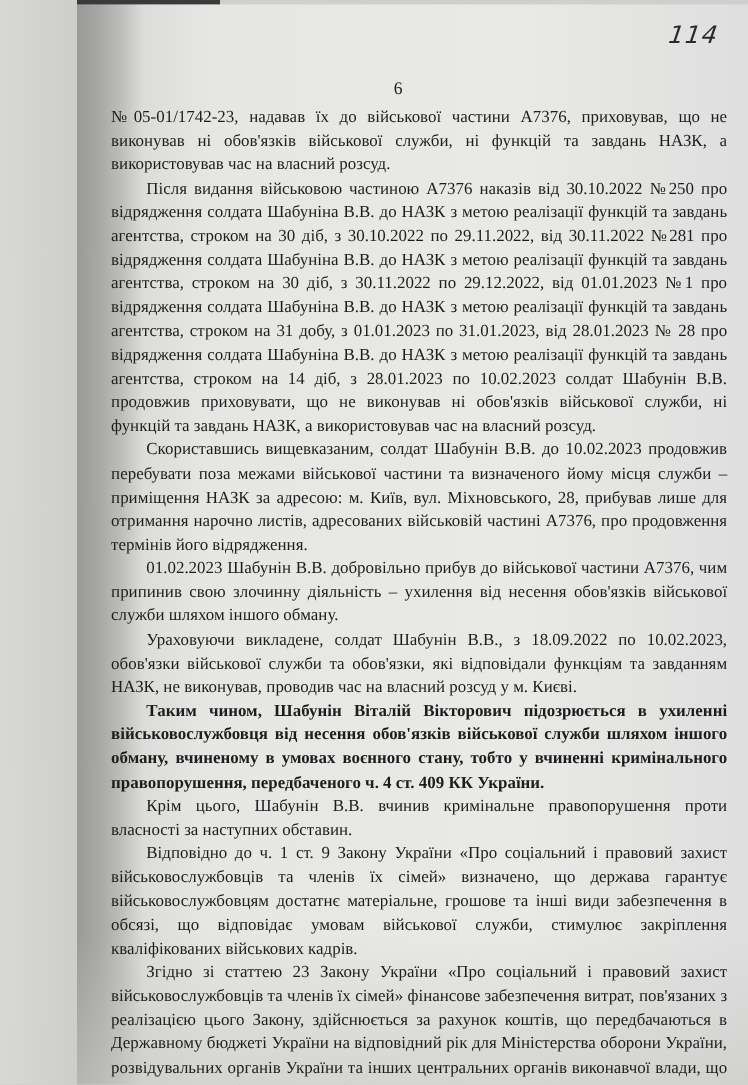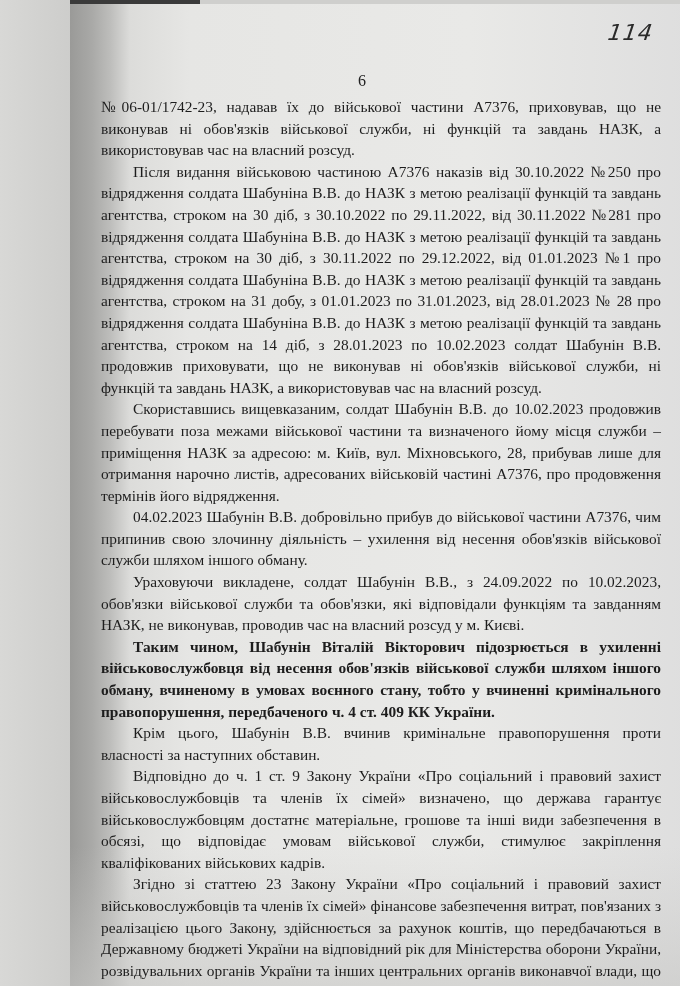--- a/index.html
+++ b/index.html
@@ -46,22 +46,22 @@
 
 <div class="bg-left"></div>
 <div class="top-band"></div>
 
 <div class="page"></div>
 
 <div class="handnum">114</div>
 <div class="pagenum">6</div>
 
 <div class="text">
-  <p>№06-01/1742-23, надавав їх до військової частини А7376, приховував, що не виконував ні обов'язків військової служби, ні функцій та завдань НАЗК, а використовував час на власний розсуд.</p>
+  <p>№05-01/1742-23, надавав їх до військової частини А7376, приховував, що не виконував ні обов'язків військової служби, ні функцій та завдань НАЗК, а використовував час на власний розсуд.</p>
   <p class="ind">Після видання військовою частиною А7376 наказів від 30.10.2022 №250 про відрядження солдата Шабуніна В.В. до НАЗК з метою реалізації функцій та завдань агентства, строком на 30 діб, з 30.10.2022 по 29.11.2022, від 30.11.2022 №281 про відрядження солдата Шабуніна В.В. до НАЗК з метою реалізації функцій та завдань агентства, строком на 30 діб, з 30.11.2022 по 29.12.2022, від 01.01.2023 №1 про відрядження солдата Шабуніна В.В. до НАЗК з метою реалізації функцій та завдань агентства, строком на 31 добу, з 01.01.2023 по 31.01.2023, від 28.01.2023 № 28 про відрядження солдата Шабуніна В.В. до НАЗК з метою реалізації функцій та завдань агентства, строком на 14 діб, з 28.01.2023 по 10.02.2023 солдат Шабунін В.В. продовжив приховувати, що не виконував ні обов'язків військової служби, ні функцій та завдань НАЗК, а використовував час на власний розсуд.</p>
   <p class="ind">Скориставшись вищевказаним, солдат Шабунін В.В. до 10.02.2023 продовжив перебувати поза межами військової частини та визначеного йому місця служби – приміщення НАЗК за адресою: м. Київ, вул. Міхновського, 28, прибував лише для отримання нарочно листів, адресованих військовій частині А7376, про продовження термінів його відрядження.</p>
-  <p class="ind">04.02.2023 Шабунін В.В. добровільно прибув до військової частини А7376, чим припинив свою злочинну діяльність – ухилення від несення обов'язків військової служби шляхом іншого обману.</p>
-  <p class="ind">Ураховуючи викладене, солдат Шабунін В.В., з 24.09.2022 по 10.02.2023, обов'язки військової служби та обов'язки, які відповідали функціям та завданням НАЗК, не виконував, проводив час на власний розсуд у м. Києві.</p>
+  <p class="ind">01.02.2023 Шабунін В.В. добровільно прибув до військової частини А7376, чим припинив свою злочинну діяльність – ухилення від несення обов'язків військової служби шляхом іншого обману.</p>
+  <p class="ind">Ураховуючи викладене, солдат Шабунін В.В., з 18.09.2022 по 10.02.2023, обов'язки військової служби та обов'язки, які відповідали функціям та завданням НАЗК, не виконував, проводив час на власний розсуд у м. Києві.</p>
   <p class="ind bold">Таким чином, Шабунін Віталій Вікторович підозрюється в ухиленні військовослужбовця від несення обов'язків військової служби шляхом іншого обману, вчиненому в умовах воєнного стану, тобто у вчиненні кримінального правопорушення, передбаченого ч. 4 ст. 409 КК України.</p>
   <p class="ind gap">Крім цього, Шабунін В.В. вчинив кримінальне правопорушення проти власності за наступних обставин.</p>
   <p class="ind">Відповідно до ч. 1 ст. 9 Закону України «Про соціальний і правовий захист військовослужбовців та членів їх сімей» визначено, що держава гарантує військовослужбовцям достатнє матеріальне, грошове та інші види забезпечення в обсязі, що відповідає умовам військової служби, стимулює закріплення кваліфікованих військових кадрів.</p>
   <p class="ind">Згідно зі статтею 23 Закону України «Про соціальний і правовий захист військовослужбовців та членів їх сімей» фінансове забезпечення витрат, пов'язаних з реалізацією цього Закону, здійснюється за рахунок коштів, що передбачаються в Державному бюджеті України на відповідний рік для Міністерства оборони України, розвідувальних органів України та інших центральних органів виконавчої влади, що мають у своєму підпорядкуванні</p>
 </div>
 
 </body></html>

